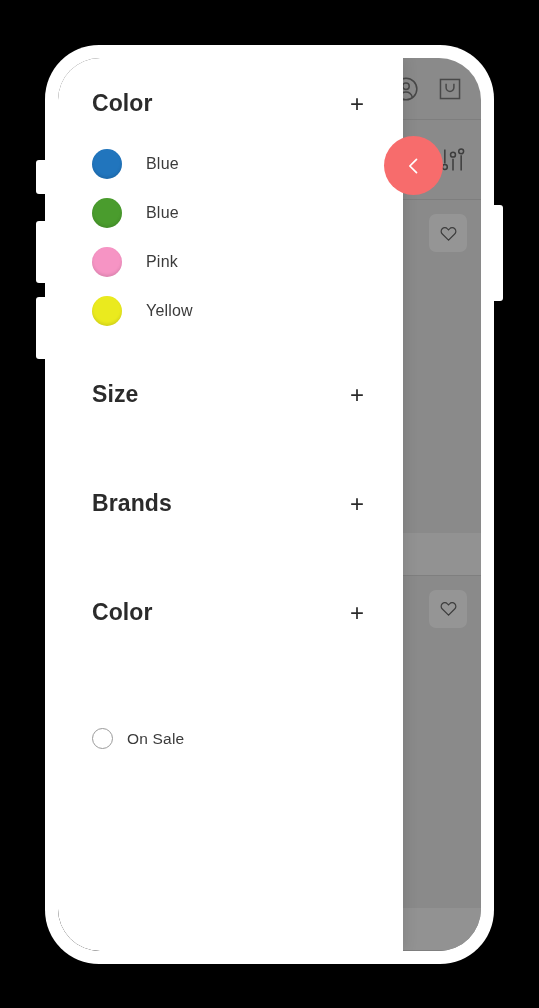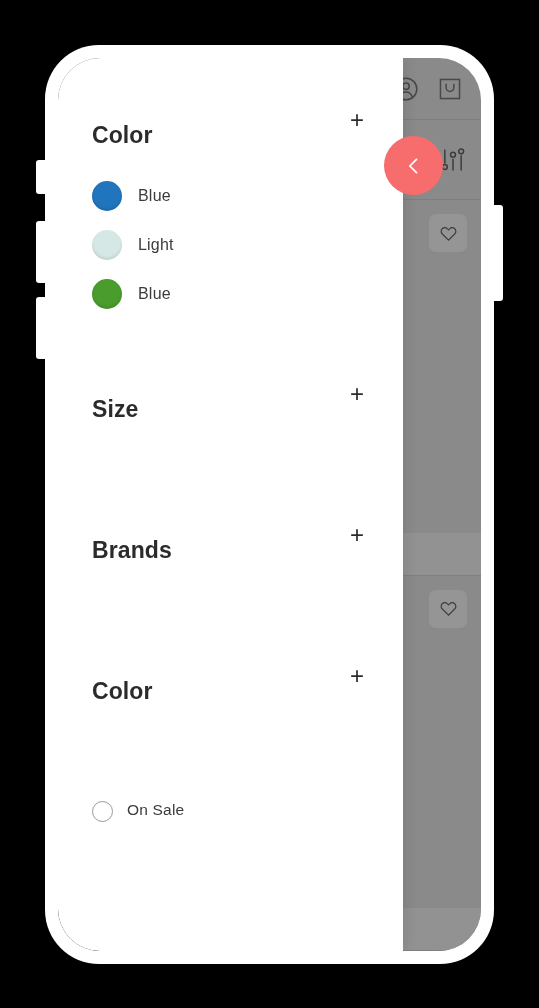--- a/index.html
+++ b/index.html
@@ -124,40 +124,40 @@
     border-radius: 42px 0 0 42px;
     padding: 0 34px;
     overflow: hidden;
     box-shadow: 2px 0 14px rgba(0,0,0,.10);
   }
 
   .sec-head {
     display: flex; align-items: center; justify-content: space-between;
     color: #2b2b2b;
   }
-  .sec-title { font-size: 23px; font-weight: 700; letter-spacing: .1px; margin-top: 32px; }
+  .sec-title { font-size: 23px; font-weight: 700; letter-spacing: .1px; }
   .sec-toggle {
     font-size: 24px; font-weight: 400; color: #2b2b2b;
     width: 24px; text-align: center; line-height: 1; user-select: none;
   }
 
   .color-list { margin-top: 22px; }
   .color-row {
-    display: flex; align-items: center; gap: 16px;
+    display: flex; align-items: center; gap: 24px;
     height: 49px;
   }
   .swatch {
     width: 30px; height: 30px; border-radius: 50%;
     flex: 0 0 30px;
     box-shadow: inset 0 -2px 3px rgba(0,0,0,.10);
   }
   .color-name { font-size: 16px; color: #3b3b3b; letter-spacing: .2px; }
 
   .opt-list { margin-top: 14px; }
-  .opt-row { display: flex; gap: 14px; height: 33px; }
+  .opt-row { display: flex; align-items: center; gap: 14px; height: 33px; }
   .radio {
     width: 21px; height: 21px; border-radius: 50%;
     border: 1.6px solid #9a9a9a; flex: 0 0 21px; background: #fff;
   }
   .opt-label { font-size: 15.5px; color: #3b3b3b; letter-spacing: .2px; }
 
   .sec-gap { height: 82px; }
   .sec-gap-sm { height: 66px; }
 
   
@@ -257,26 +257,30 @@
           <span class="sec-title">Color</span>
           <span class="sec-toggle">+</span>
         </div>
 
         <div class="color-list">
           <div class="color-row">
             <span class="swatch" style="background:#2175bd"></span>
             <span class="color-name">Blue</span>
           </div>
           <div class="color-row">
-            <span class="swatch" style="background:#d6e8e5"></span>
-            <span class="color-name">Light</span>
-          </div>
-          <div class="color-row">
             <span class="swatch" style="background:#4a9c2d"></span>
             <span class="color-name">Blue</span>
+          </div>
+          <div class="color-row">
+            <span class="swatch" style="background:#f694c4"></span>
+            <span class="color-name">Pink</span>
+          </div>
+          <div class="color-row">
+            <span class="swatch" style="background:#eaea1e"></span>
+            <span class="color-name">Yellow</span>
           </div>
         </div>
 
         <div class="sec-gap" style="height:46px;"></div>
 
         <div class="sec-head">
           <span class="sec-title">Size</span>
           <span class="sec-toggle">+</span>
         </div>
 

